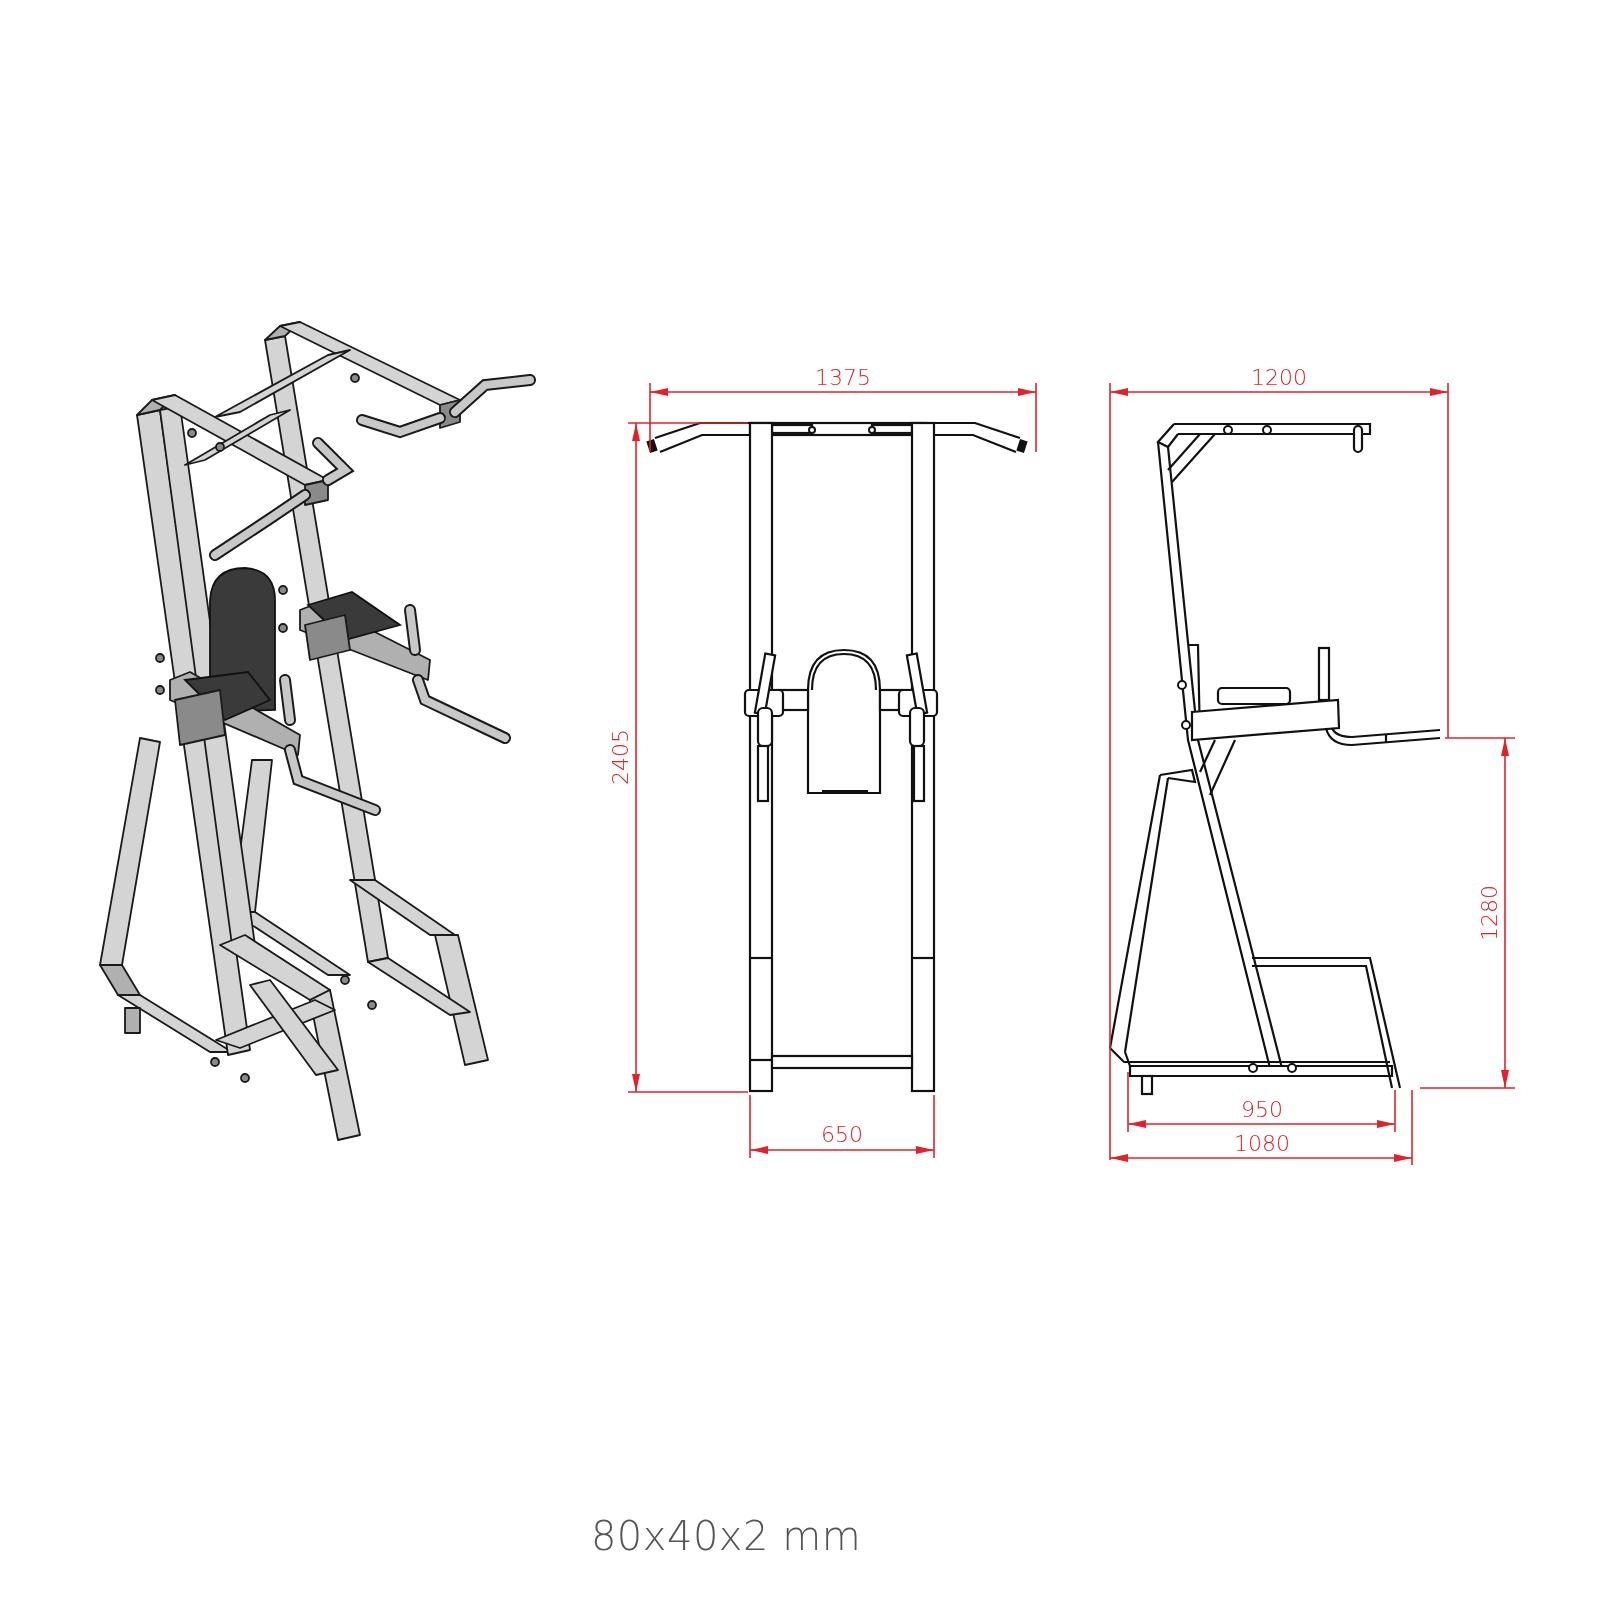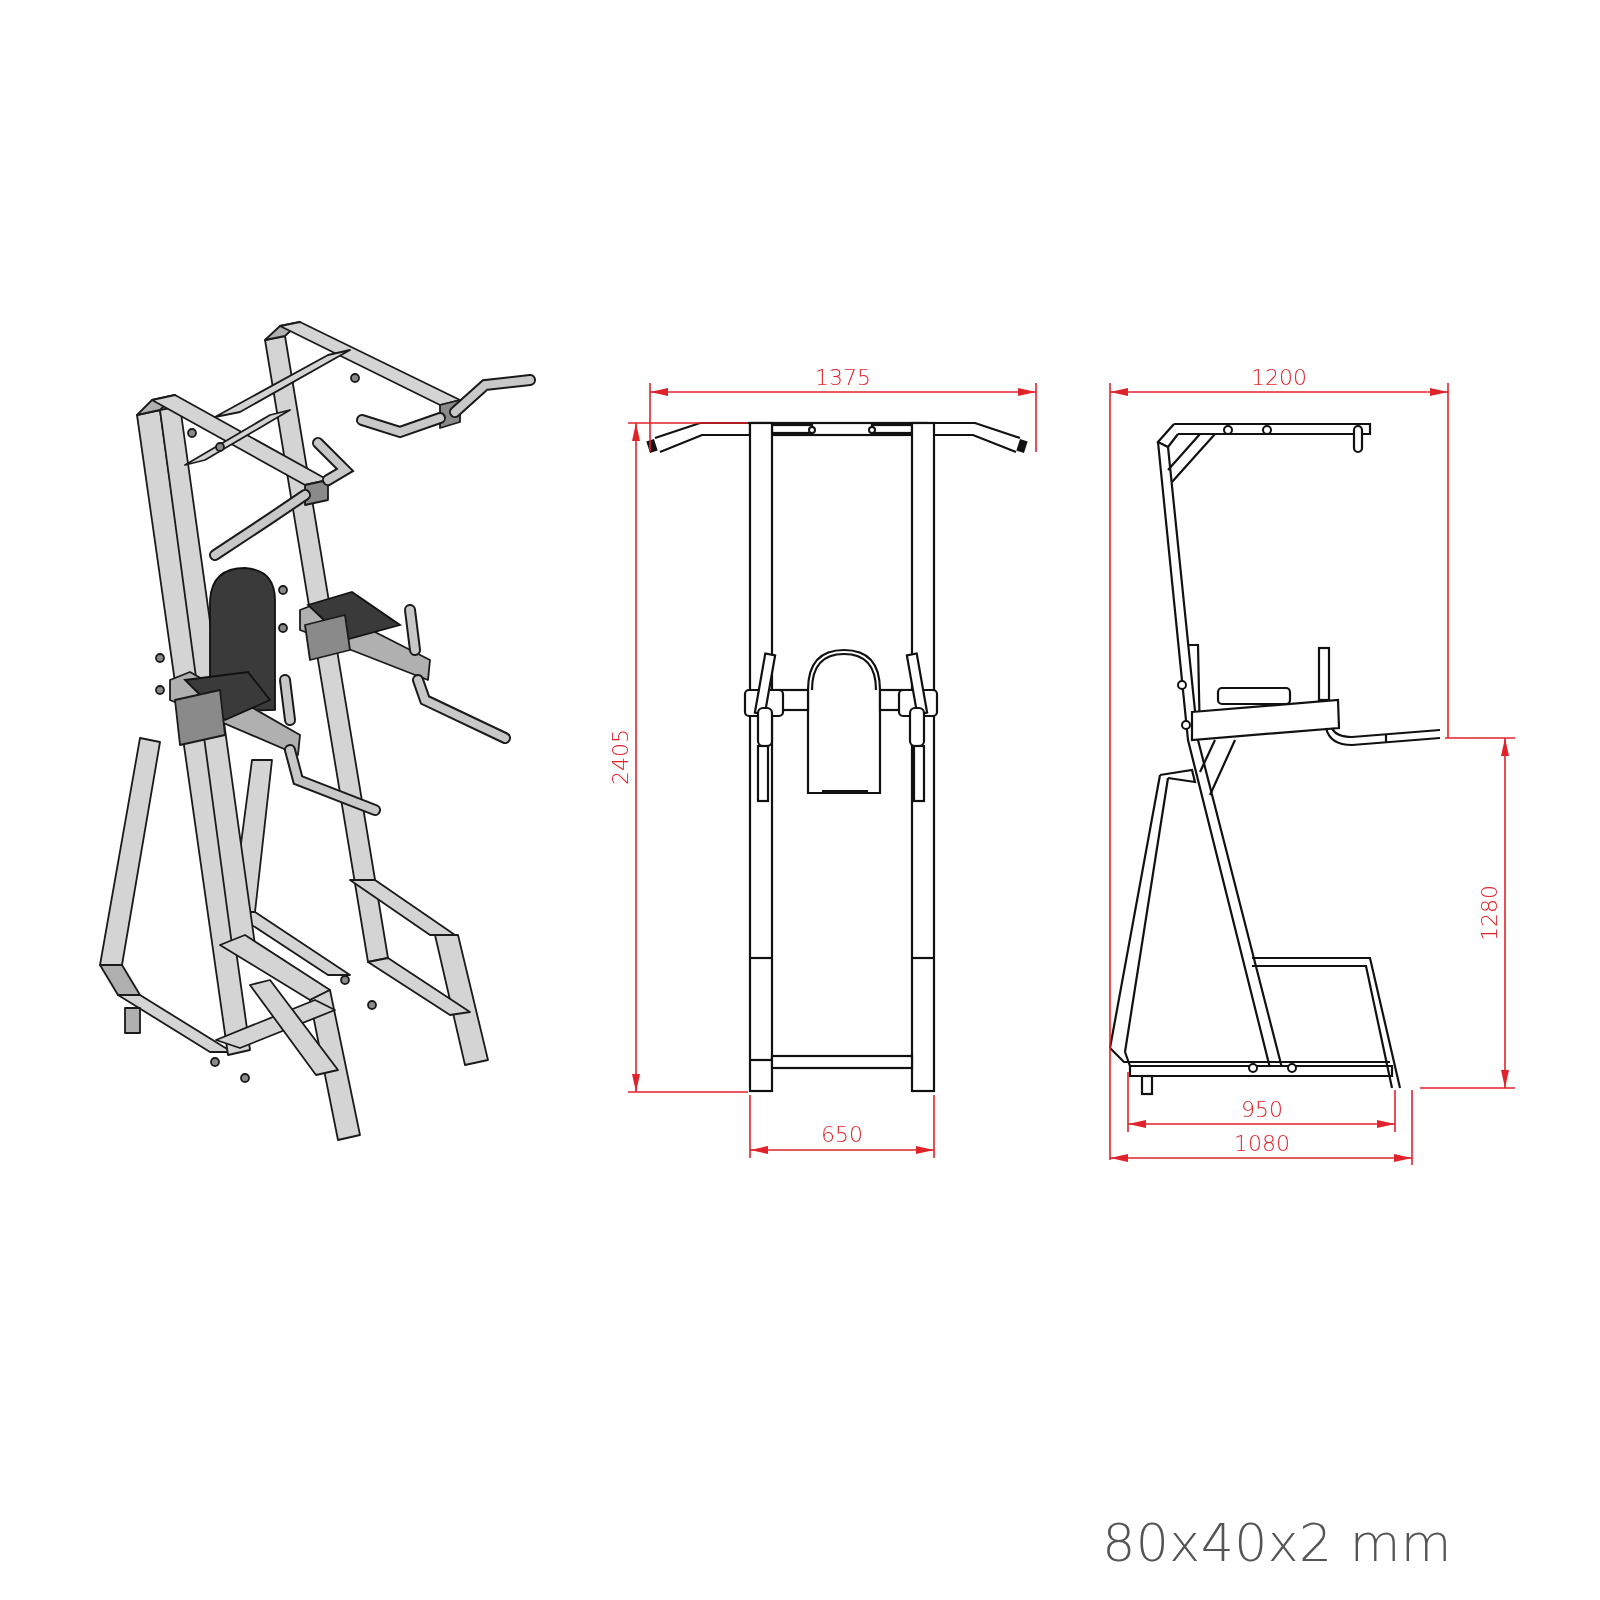--- a/index.html
+++ b/index.html
@@ -1,21 +1,21 @@
 <!DOCTYPE html>
 <html><head>
 <meta charset="utf-8">
 <style>
   html, body { margin: 0; padding: 0; background: #ffffff; }
   body { width: 1600px; height: 1600px; position: relative; overflow: hidden;
          font-family: "DejaVu Sans", sans-serif; }
   svg.drawing { position: absolute; left: 0; top: 0; }
   .dim-text { fill: #e0232b; font-family: "DejaVu Sans", sans-serif; font-size: 22px; font-weight: 300; }
-  .caption { position: absolute; left: 0; width: 1452px; top: 1513px; text-align: right;
-             font-family: "DejaVu Sans", sans-serif; font-size: 52px; font-weight: 300; color: #555555;
+  .caption { position: absolute; left: 0; width: 1452px; top: 1513px; text-align: center;
+             font-family: "DejaVu Sans", sans-serif; font-size: 40px; font-weight: 300; color: #555555;
              letter-spacing: 0.5px; }
   .frame { fill: #ffffff; stroke: #111; stroke-width: 2.2; }
   .iso-light { fill: #d4d4d4; stroke: #1a1a1a; stroke-width: 1.8; stroke-linejoin: round; }
   .iso-mid { fill: #b0b0b0; stroke: #1a1a1a; stroke-width: 1.8; stroke-linejoin: round; }
   .iso-dark { fill: #8a8a8a; stroke: #1a1a1a; stroke-width: 1.8; stroke-linejoin: round; }
   .pad { fill: #3a3a3a; stroke: #111; stroke-width: 1.8; }
   .bar { fill: none; stroke: #1a1a1a; stroke-width: 12; stroke-linecap: round; }
   .bar-in { fill: none; stroke: #c8c8c8; stroke-width: 8; stroke-linecap: round; }
   .dimline { stroke: #e0232b; stroke-width: 1.6; fill: none; }
   .arrow { fill: #e0232b; }

